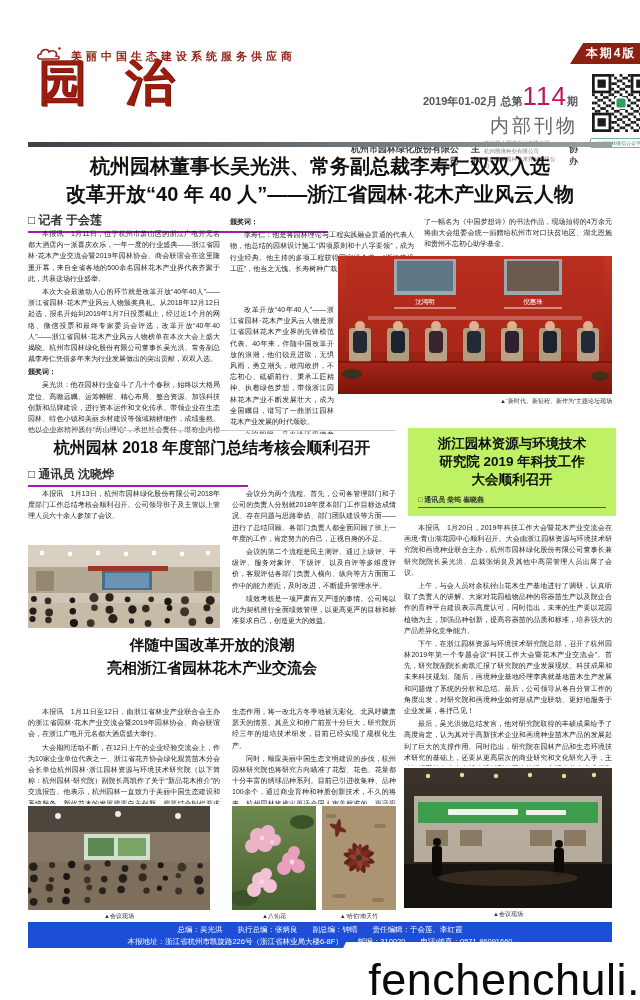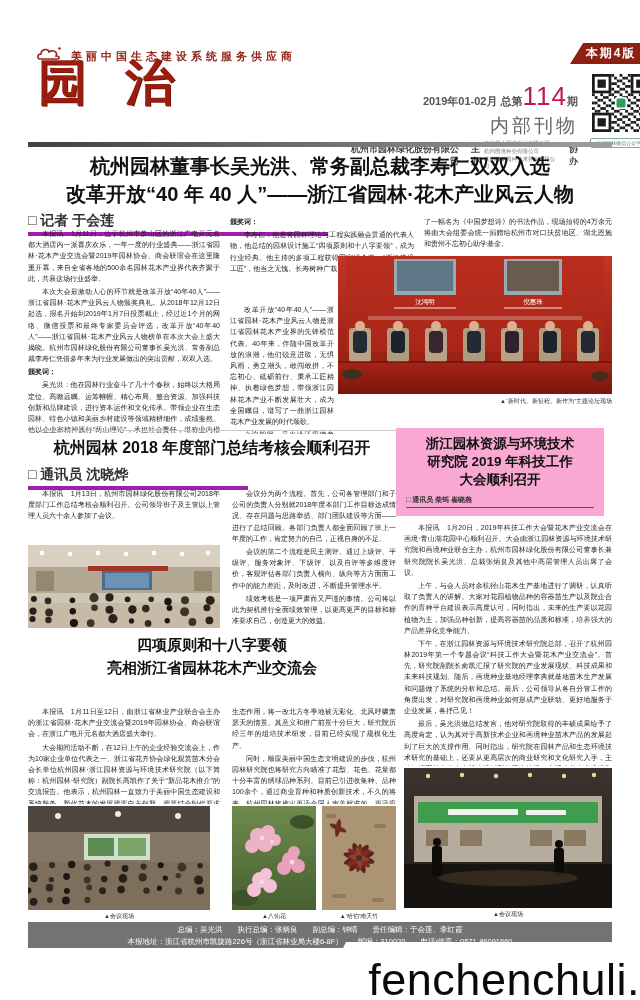--- a/index.html
+++ b/index.html
@@ -24,21 +24,21 @@
   .org-role{font-size:9px;font-weight:bold;color:#444;}
   .co-orgs{font-size:5.5px;color:#777;text-align:left;line-height:1.4;}
   .qr-block{right:28px;top:74px;width:62px;text-align:center;}
   .qr-caption{margin-top:2px;border:1px solid #7fae93;color:#4d8a67;font-size:5px;
               padding:1px 0;border-radius:2px;}
   .header-rule{left:28px;top:142px;width:584px;height:5px;
                background:linear-gradient(90deg,#3d4146,#9aa0a5);}
   
   .a1-headline{left:28px;top:152px;width:584px;text-align:center;font-size:20px;
                font-weight:bold;color:#101010;line-height:1.4;}
-  .byline{font-size:14px;font-weight:bold;color:#333;border-bottom:4px solid #a21caf;
+  .byline{font-size:12px;font-weight:bold;color:#333;border-bottom:2px solid #a21caf;
           padding-bottom:2px;}
   .a1-byline{left:28px;top:212px;width:300px;}
   .bodytext{font-size:7px;line-height:1.6;text-align:justify;color:#1d1d1d;}
   .bodytext p{margin:0 0 2px;text-indent:2em;}
   .bodytext p.nolead{text-indent:0;font-weight:bold;}
   .a1-col1{left:28px;top:228px;width:192px;height:206px;overflow:hidden;}
   .a1-col2a{left:230px;top:216px;width:184px;height:86px;overflow:hidden;}
   .a1-col2b{left:230px;top:304px;width:104px;height:130px;overflow:hidden;}
   .a1-col3{left:424px;top:216px;width:188px;height:40px;overflow:hidden;}
   .photo{overflow:hidden;background:#ddd;}
@@ -58,30 +58,30 @@
   .s3-byline{left:28px;top:684px;width:220px;}
   .s3-col1{left:28px;top:706px;width:192px;height:98px;overflow:hidden;}
   .s3-col2{left:232px;top:706px;width:164px;height:98px;overflow:hidden;}
   .s3-photo1{left:28px;top:806px;width:182px;height:104px;}
   .s3-photo2{left:232px;top:806px;width:84px;height:104px;}
   .s3-photo3{left:322px;top:806px;width:74px;height:104px;}
   .s3-cap1{left:28px;top:912px;width:182px;text-align:center;}
   .s3-cap2{left:232px;top:912px;width:84px;text-align:center;}
   .s3-cap3{left:322px;top:912px;width:74px;text-align:center;}
   
-  .panel-box{left:396px;top:428px;width:208px;height:88px;background:#f9a8d4;}
+  .panel-box{left:408px;top:428px;width:208px;height:88px;background:#bef264;}
   .panel-head{padding-top:7px;text-align:center;font-size:13.5px;font-weight:bold;
               color:#101010;line-height:1.35;}
   .panel-byline{margin:5px 10px 0;font-size:7px;font-weight:bold;color:#333;
                 border-bottom:1px solid #555;padding-bottom:2px;text-align:left;}
   .panel-body{left:404px;top:522px;width:208px;height:244px;overflow:hidden;}
   .panel-photo{left:404px;top:768px;width:208px;height:140px;}
   .panel-caption{left:404px;top:910px;width:208px;text-align:center;}
   
-  .footer-bar{left:28px;top:922px;width:584px;height:26px;background:#737373;color:#fff;
+  .footer-bar{left:28px;top:922px;width:584px;height:26px;background:#1d4ed8;color:#fff;
               text-align:center;font-size:7.5px;line-height:12px;padding-top:2px;box-sizing:border-box;}
   .watermark-bg{left:318px;top:942px;width:322px;height:58px;background:#fff;
                 clip-path:polygon(0 100%,28px 0,100% 0,100% 100%);}
   .watermark{right:0;bottom:-6px;font-size:45px;color:#0a0a0a;letter-spacing:0.5px;
              font-family:"Liberation Sans",sans-serif;white-space:nowrap;}
 </style>
 </head>
 <body>
 
 <div class="page">
@@ -419,21 +419,21 @@
         </g>
     </svg>
   </div>
   <div class="abs bodytext s2-col2">
     <p>会议分为两个流程。首先，公司各管理部门和子公司的负责人分别就2018年度本部门工作目标达成情况、存在问题与思路举措、部门团队建设等方面——进行了总结回顾。各部门负责人都全面回顾了班上一年度的工作，肯定努力的自己，正视自身的不足。</p>
     <p>会议的第二个流程是民主测评。通过上级评、平级评、服务对象评、下级评、以及自评等多维度评价，客观评估各部门负责人横向、纵向等方方面面工作中的能力差距，及时改进，不断提升管理水平。</p>
     <p>绩效考核是一项严肃而又严谨的事情。公司将以此为契机推行全面绩效管理，以更高更严的目标和标准要求自己，创造更大的效益。</p>
   </div>
 
   <div class="abs s3-head">
-    <div>四项原则和十八字要领</div>
+    <div>伴随中国改革开放的浪潮</div>
     <div>亮相浙江省园林花木产业交流会</div>
   </div>
   <div class="abs bodytext s3-col1">
     <p>本报讯　1月11日至12日，由浙江省林业产业联合会主办的浙江省园林·花木产业交流会暨2019年园林协会、商会联谊会，在浙江广电开元名都大酒店盛大举行。</p>
     <p>大会期间活动不断，在12日上午的企业经验交流会上，作为10家企业单位代表之一、浙江省花卉协会绿化观赏苗木分会会长单位杭州园林·浙江园林资源与环境技术研究院（以下简称：杭州园林·研究院）副院长高凯作了关于“新品花木推介”的交流报告。他表示，杭州园林一直致力于美丽中国生态建设和系统服务，新优花木的发展需要自主创新，需要结合时代要求和当下园林工程发展的新形势，从生态文明建设角度出发，为美丽中国的城市大花园建设添光增彩。</p>
 
   </div>
   <div class="abs bodytext s3-col2">
     <p style="text-indent:0">生态作用，将一改北方冬季地被无彩化、北风呼啸萧瑟天的情景。其意义和推广前景十分巨大，研究院历经三年的组培技术研发，目前已经实现了规模化生产。</p>
     <p>同时，顺应美丽中国生态文明建设的步伐，杭州园林研究院也将研究方向瞄准了花型、花色、花量都十分丰富的绣球品种系列。目前已引进收集种、品种100余个，通过商业育种和种质创新技术，不久的将来，杭州园林将推出更适合国人审美标准的、更适应区域气候环境的、更多属于国人自己的绣球新品种，为林下经济开发、美丽乡村建设再添新彩。</p>

